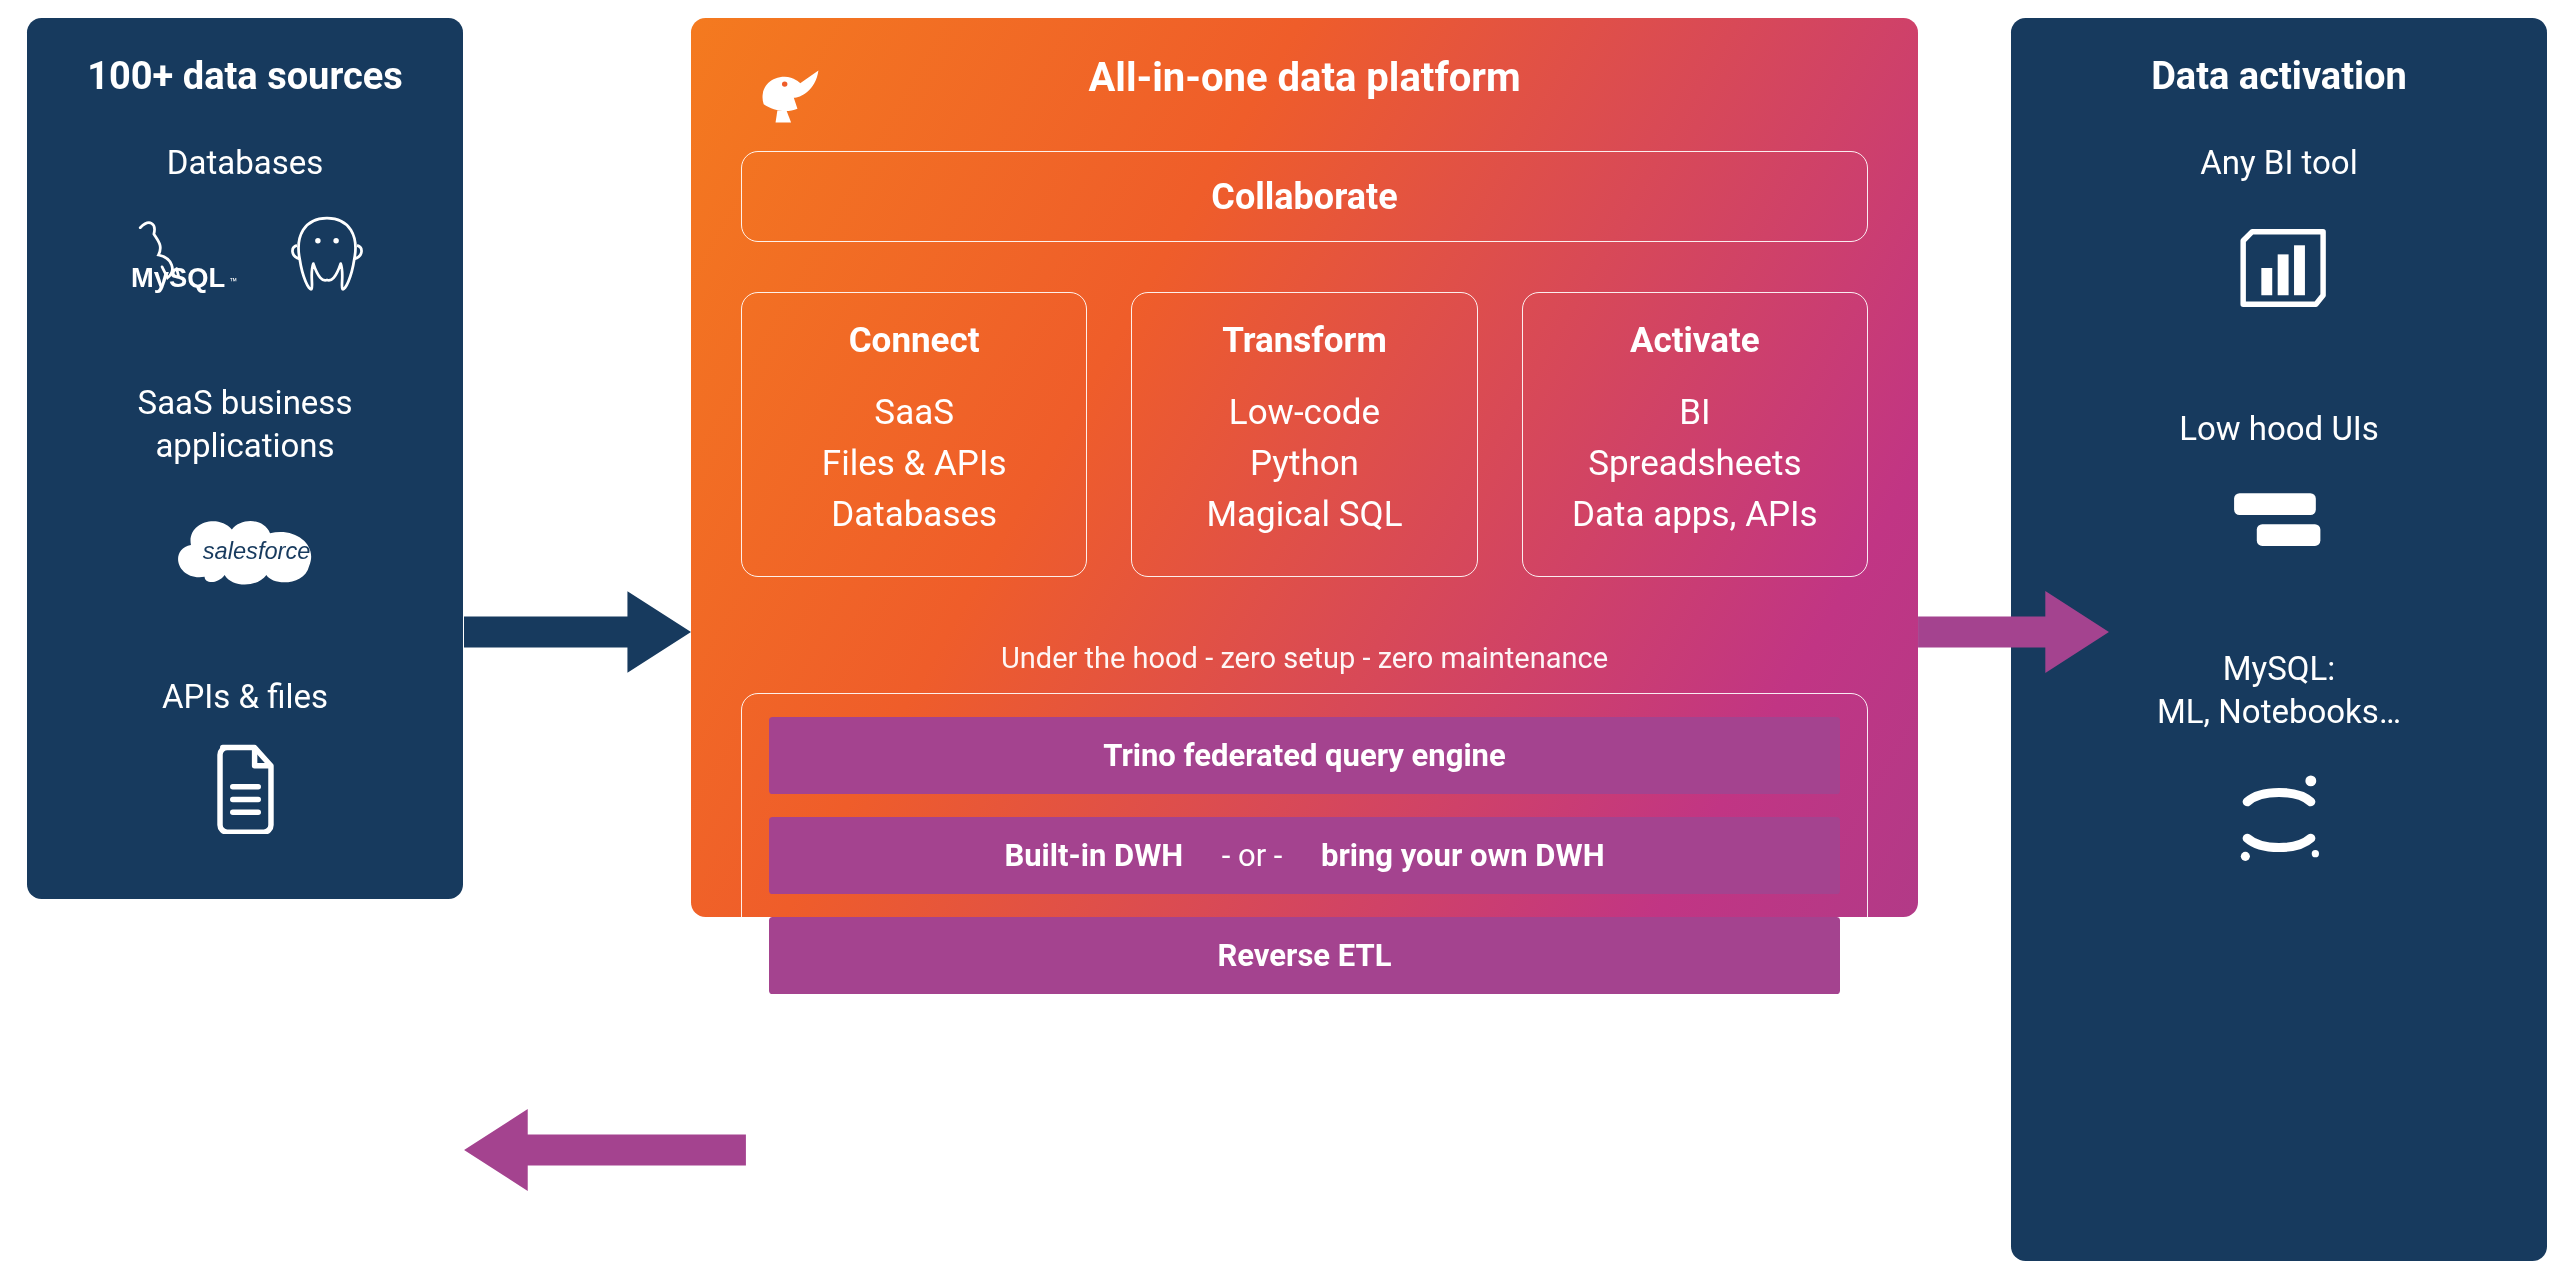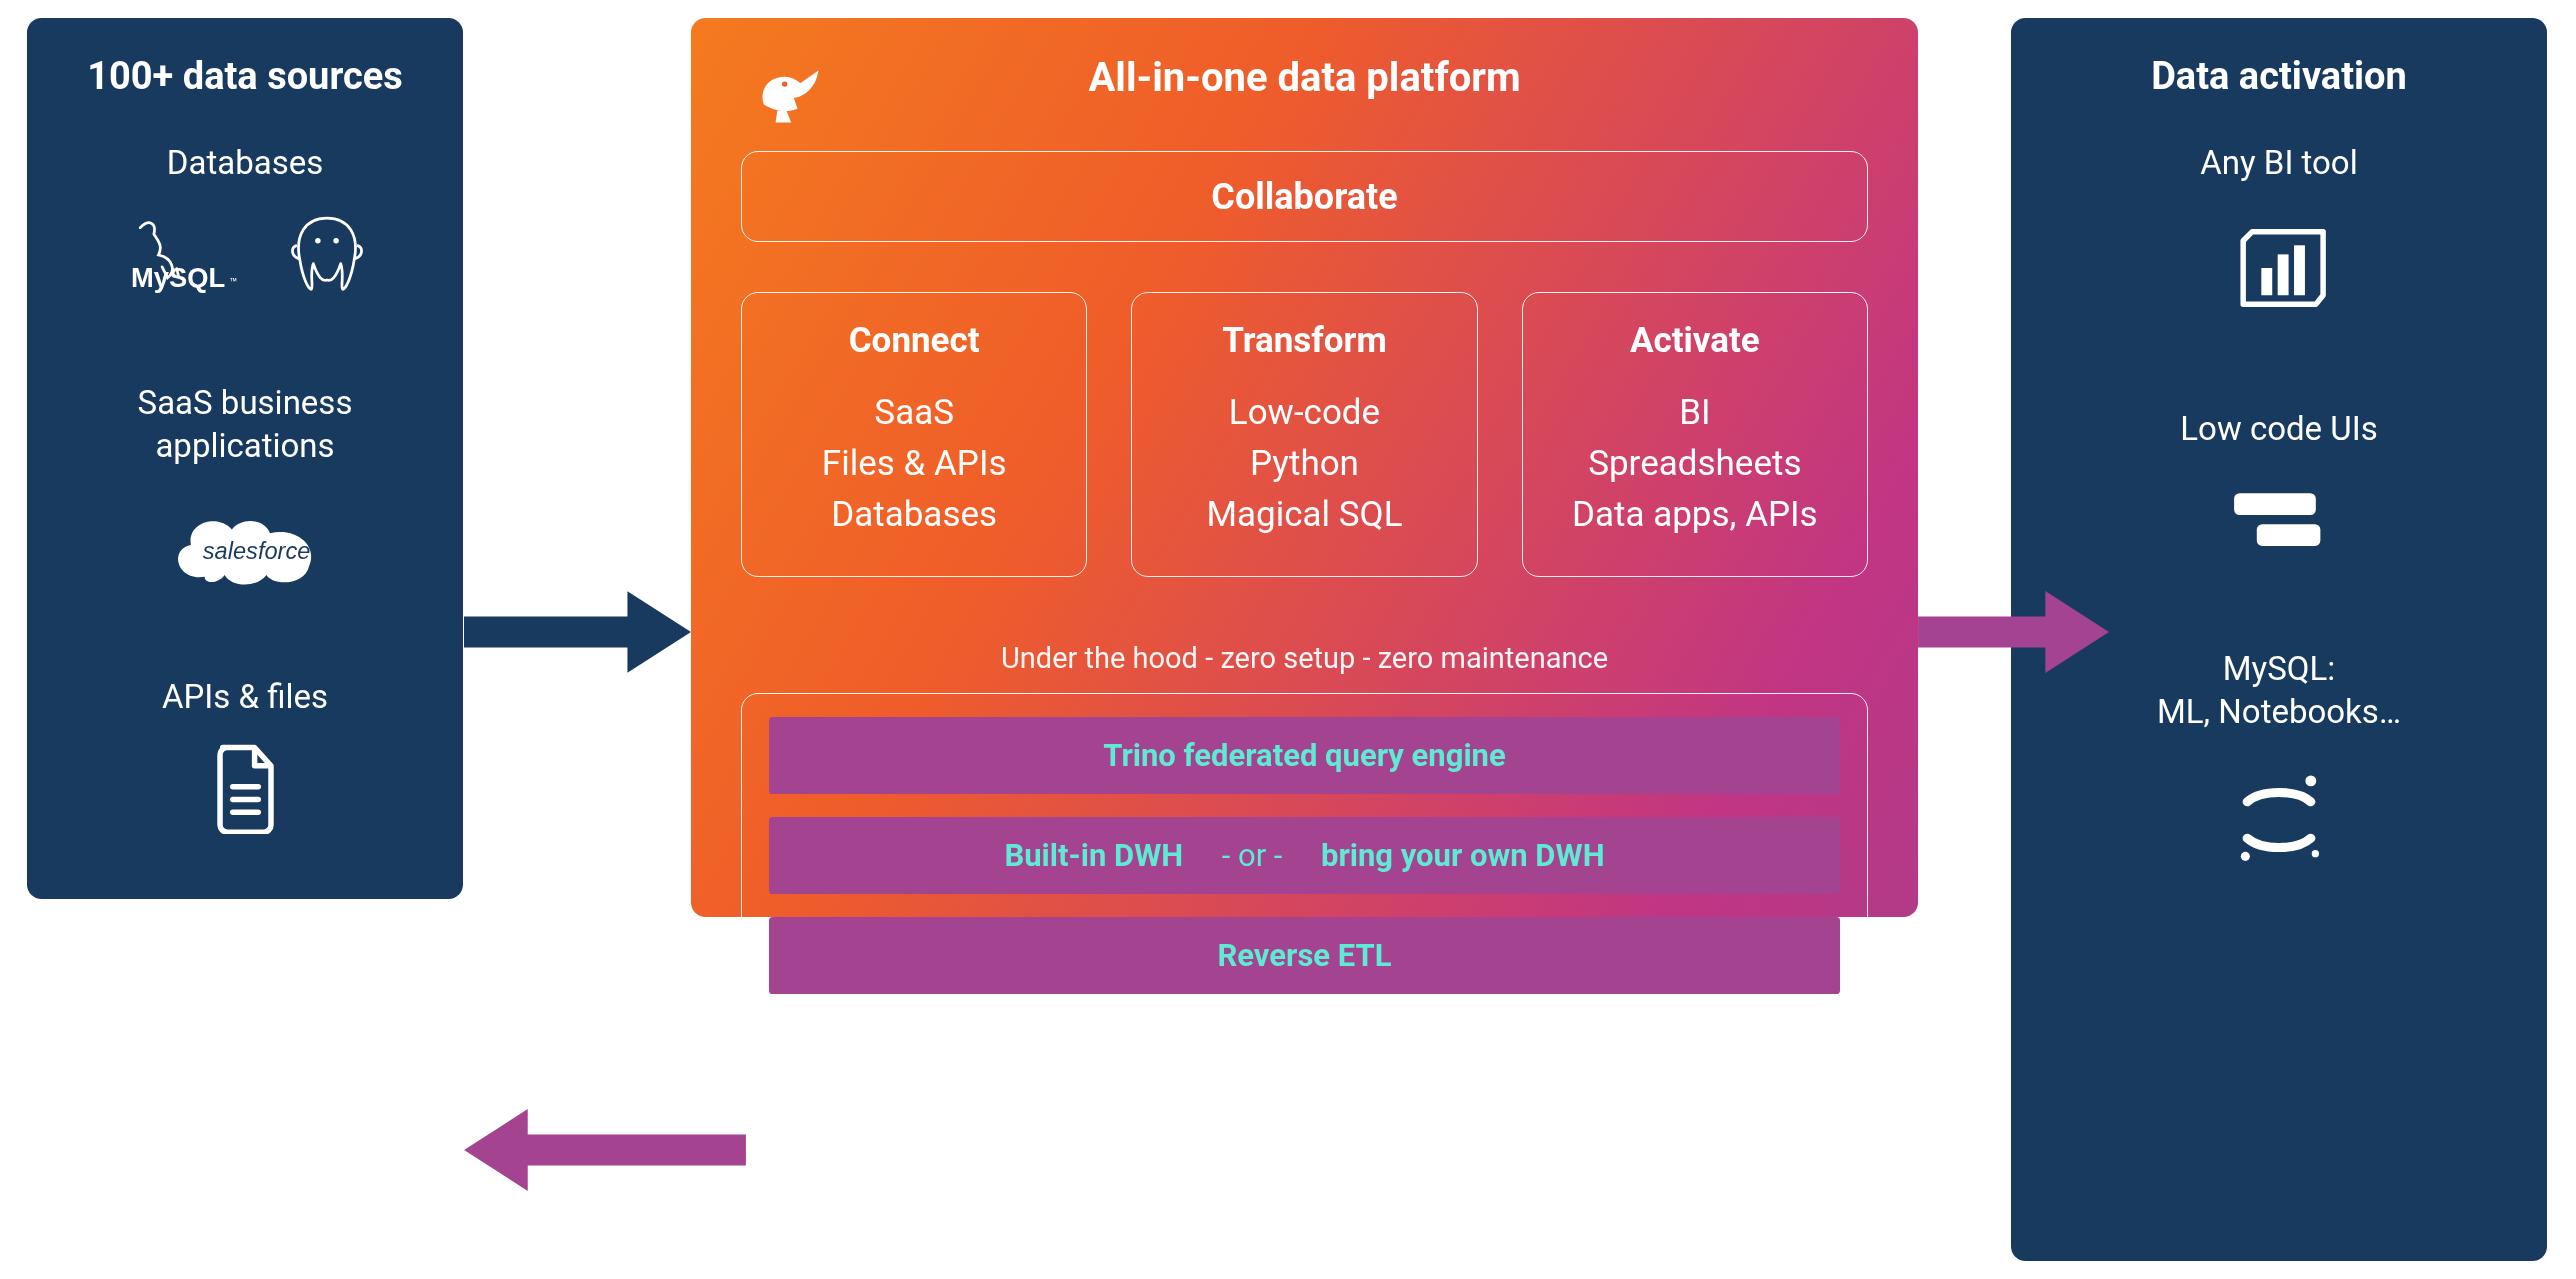--- a/index.html
+++ b/index.html
@@ -121,21 +121,21 @@
     margin-bottom: 18px;
     color: rgba(255,255,255,0.95);
   }
   .hood-box {
     padding: 23px 27px;
   }
   .purple-bar {
     background: #a4438f;
     border-radius: 3.6px;
     text-align: center;
-    color: #5eead4;
+    color: #ffffff;
     font-size: 31px;
     font-weight: 700;
     padding: 20px 15px;
     margin-bottom: 23px;
   }
   .purple-bar:last-child { margin-bottom: 0; }
   .purple-bar .thin { font-weight: 400; }
 
   
   .arrow {
@@ -268,21 +268,21 @@
       <svg width="109" height="100" viewBox="0 0 120 110">
         <path d="M20 25 L20 95 L100 95 L108 85 L108 15 L30 15 Z" fill="none" stroke="#fff" stroke-width="6" stroke-linejoin="round"></path>
         <rect x="40" y="55" width="12" height="30" fill="#fff"></rect>
         <rect x="58" y="40" width="12" height="45" fill="#fff"></rect>
         <rect x="76" y="30" width="12" height="55" fill="#fff"></rect>
       </svg>
     </div>
   </div>
 
   <div class="right-section">
-    <div class="section-label">Low code UIs</div>
+    <div class="section-label">Low hood UIs</div>
     <div class="right-icon">
       <svg width="109" height="73" viewBox="0 0 120 80">
         <rect x="10" y="10" width="90" height="24" rx="6" fill="#fff"></rect>
         <rect x="35" y="44" width="70" height="24" rx="6" fill="#fff"></rect>
       </svg>
     </div>
   </div>
 
   <div class="right-section" style="margin-bottom:0">
     <div class="section-label" style="white-space:pre-line; line-height:1.3">MySQL:

